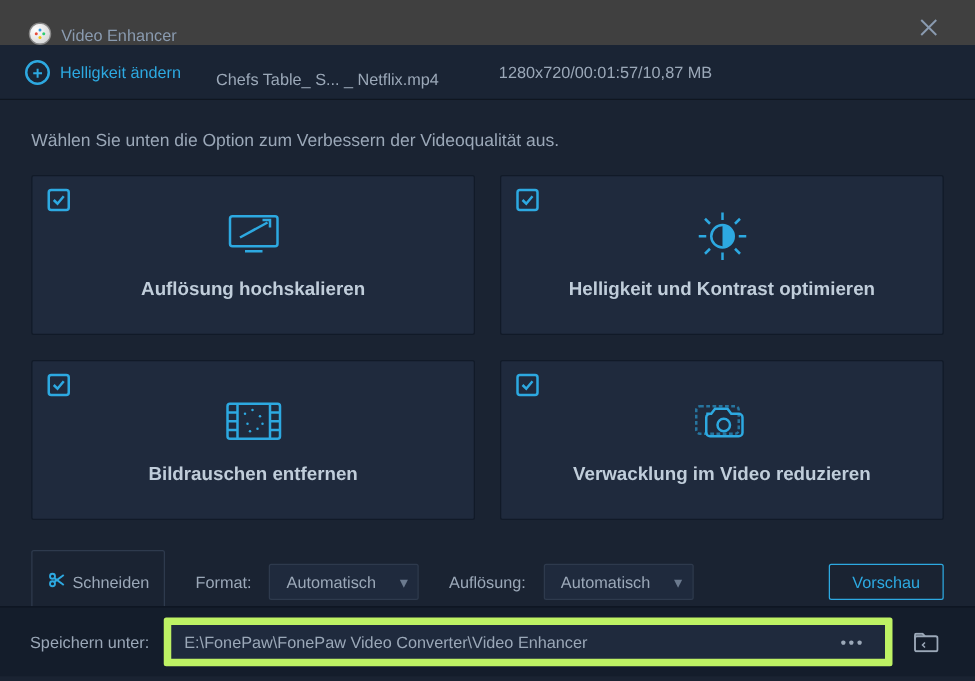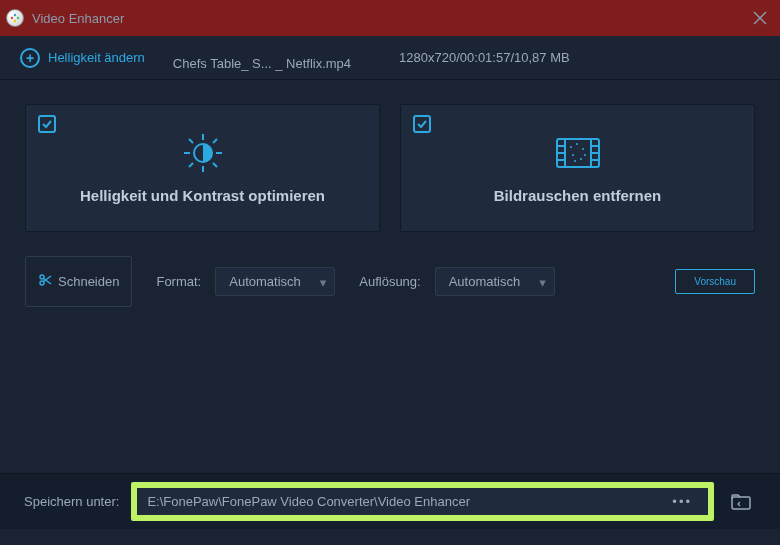--- a/index.html
+++ b/index.html
@@ -1,18 +1,18 @@
 <!DOCTYPE html>
 <html><head>
 <meta charset="utf-8">
 <style>
 * { box-sizing: border-box; margin: 0; padding: 0; font-family: "Segoe UI", Arial, sans-serif; }
 body { width: 780px; height: 545px; background: #1a2332; color: #9ba8b8; overflow: hidden; }
 
-.titlebar { height: 36px; display: flex; align-items: center; padding: 0 6px; background: #7f1d1d; }
+.titlebar { height: 36px; display: flex; align-items: flex-end; padding: 0 23px; background: #404040; }
 .titlebar .logo { width: 18px; height: 18px; border-radius: 50%; background: radial-gradient(circle at 30% 30%, #fff, #ccc); border: 1px solid #888; margin-right: 8px; display: flex; align-items: center; justify-content: center; }
 .titlebar .title { font-size: 13px; color: #8a9bb0; }
 .titlebar .close { margin-left: auto; width: 28px; height: 28px; display: flex; align-items: center; justify-content: center; color: #8a9bb0; cursor: pointer; font-size: 16px; }
 
 .subbar { height: 44px; display: flex; align-items: center; padding: 0 20px; gap: 28px; background: #1a2434; border-bottom: 1px solid #0f1620; }
 .subbar .change-source { display: flex; align-items: center; gap: 8px; color: #2da9e1; font-size: 13px; cursor: pointer; }
 .subbar .plus-icon { width: 20px; height: 20px; border: 2px solid #2da9e1; border-radius: 50%; display: flex; align-items: center; justify-content: center; color: #2da9e1; font-size: 14px; font-weight: bold; }
 .subbar .fileinfo { font-size: 13px; color: #9ba8b8; margin-top: 12px; }
 .subbar .meta { font-size: 13px; color: #9ba8b8; margin-left: 20px; }
 
@@ -25,23 +25,23 @@
 .card .checkbox svg { width: 12px; height: 12px; }
 .card .iconwrap { height: 40px; display: flex; align-items: center; justify-content: center; }
 .card .label { font-size: 15px; color: #c0cdda; font-weight: 600; }
 
 .controls { display: flex; align-items: center; gap: 14px; margin-top: 24px; }
 .btn-outline { border: 1px solid #2e3a4d; background: transparent; color: #9ba8b8; padding: 16px 12px; font-size: 13px; display: flex; align-items: center; gap: 6px; cursor: pointer; border-radius: 2px; }
 .btn-outline .scissors { color: #2da9e1; }
 .ctrl-label { font-size: 13px; color: #9ba8b8; margin-left: 10px; }
 .select { background: #1f2a3d; border: 1px solid #2e3a4d; color: #9ba8b8; padding: 6px 28px 6px 13px; font-size: 13px; position: relative; min-width: 120px; cursor: pointer; border-radius: 2px; }
 .select .caret { position: absolute; right: 8px; top: 50%; transform: translateY(-50%); color: #6b7a8e; }
-.btn-preview { margin-left: auto; border: 1px solid #2da9e1; background: transparent; color: #2da9e1; padding: 6px 18px; font-size: 10px; cursor: pointer; border-radius: 2px; }
-
-.footer { position: absolute; bottom: 16px; left: 0; right: 0; height: 56px; background: #141d2b; display: flex; align-items: center; padding: 16px 24px; gap: 12px; border-top: 1px solid #0d1420; }
+.btn-preview { margin-left: auto; border: 1px solid #2da9e1; background: transparent; color: #2da9e1; padding: 6px 18px; font-size: 13px; cursor: pointer; border-radius: 2px; }
+
+.footer { position: absolute; bottom: 4px; left: 0; right: 0; height: 56px; background: #141d2b; display: flex; align-items: center; padding: 16px 24px; gap: 12px; border-top: 1px solid #0d1420; }
 .footer .flabel { font-size: 13px; color: #9ba8b8; }
 .footer .pathbox { flex: 1; background: #1f2a3d; border: 6px solid #bef264; color: #9ba8b8; font-size: 13px; padding: 6px 10px; display: flex; align-items: center; border-radius: 2px; justify-content: space-between; }
 .footer .pathbox .dots { margin-left: auto; padding: 0 6px; letter-spacing: 2px; cursor: pointer; }
 .footer .folder-btn { width: 30px; height: 28px; display: flex; align-items: center; justify-content: center; cursor: pointer; color: #9ba8b8; }
 .footer .enhance { background: #2da9e1; color: #fff; border: none; padding: 8px 24px; font-size: 14px; cursor: pointer; border-radius: 2px; }
 </style>
 </head>
 <body>
 
 <div class="titlebar">
@@ -65,23 +65,40 @@
 <div class="subbar">
   <div class="change-source">
     <div class="plus-icon">+</div>
     <span>Helligkeit ändern</span>
   </div>
   <div class="fileinfo">Chefs Table_ S... _ Netflix.mp4</div>
   <div class="meta">1280x720/00:01:57/10,87 MB</div>
 </div>
 
 <div class="main">
+  <div class="prompt">Wählen Sie unten die Option zum Verbessern der Videoqualität aus.</div>
 
   <div class="cards">
 
+    <div class="card">
+      <div class="checkbox">
+        <svg viewBox="0 0 12 12">
+            <polyline points="2,6 5,9 10,3" fill="none" stroke="#2da9e1" stroke-width="2"></polyline>
+          </svg>
+      </div>
+      <div class="iconwrap">
+        <svg width="46" height="38" viewBox="0 0 46 38">
+            <rect x="4" y="3" width="38" height="24" rx="2" fill="none" stroke="#2da9e1" stroke-width="2"></rect>
+            <line x1="16" y1="31" x2="30" y2="31" stroke="#2da9e1" stroke-width="2"></line>
+            <line x1="12" y1="20" x2="34" y2="8" stroke="#2da9e1" stroke-width="2"></line>
+            <polyline points="30,6 36,6 36,12" fill="none" stroke="#2da9e1" stroke-width="2"></polyline>
+          </svg>
+      </div>
+      <div class="label">Auflösung hochskalieren</div>
+    </div>
 
     <div class="card">
       <div class="checkbox">
         <svg viewBox="0 0 12 12">
             <polyline points="2,6 5,9 10,3" fill="none" stroke="#2da9e1" stroke-width="2"></polyline>
           </svg>
       </div>
       <div class="iconwrap">
         <svg width="44" height="44" viewBox="0 0 44 44">
             <circle cx="22" cy="22" r="9" fill="none" stroke="#2da9e1" stroke-width="2"></circle>
@@ -127,20 +144,39 @@
               <circle cx="22" cy="20" r="1"></circle>
               <circle cx="30" cy="24" r="1"></circle>
               <circle cx="34" cy="20" r="1"></circle>
               <circle cx="24" cy="26" r="1"></circle>
             </g>
           </svg>
       </div>
       <div class="label">Bildrauschen entfernen</div>
     </div>
 
+    <div class="card">
+      <div class="checkbox">
+        <svg viewBox="0 0 12 12">
+            <polyline points="2,6 5,9 10,3" fill="none" stroke="#2da9e1" stroke-width="2"></polyline>
+          </svg>
+      </div>
+      <div class="iconwrap">
+        <svg width="54" height="40" viewBox="0 0 54 40">
+            <g stroke="#2da9e1" stroke-width="2" fill="none" stroke-dasharray="3 2" opacity="0.6">
+              <rect x="6" y="8" width="34" height="22" rx="3"></rect>
+            </g>
+            <g stroke="#2da9e1" stroke-width="2" fill="none">
+              <path d="M14 14 h4 l3 -4 h10 l3 4 h6 a3 3 0 0 1 3 3 v12 a3 3 0 0 1 -3 3 h-23 a3 3 0 0 1 -3 -3 v-12 a3 3 0 0 1 3 -3 z"></path>
+              <circle cx="28" cy="23" r="5"></circle>
+            </g>
+          </svg>
+      </div>
+      <div class="label">Verwacklung im Video reduzieren</div>
+    </div>
 
   </div>
 
   <div class="controls">
     <button class="btn-outline">
       <span class="scissors">
         <svg width="14" height="14" viewBox="0 0 14 14">
             <circle cx="4" cy="4" r="2" fill="none" stroke="#2da9e1" stroke-width="1.5"></circle>
             <circle cx="4" cy="10" r="2" fill="none" stroke="#2da9e1" stroke-width="1.5"></circle>
             <line x1="5.5" y1="5.5" x2="13" y2="11" stroke="#2da9e1" stroke-width="1.5"></line>

